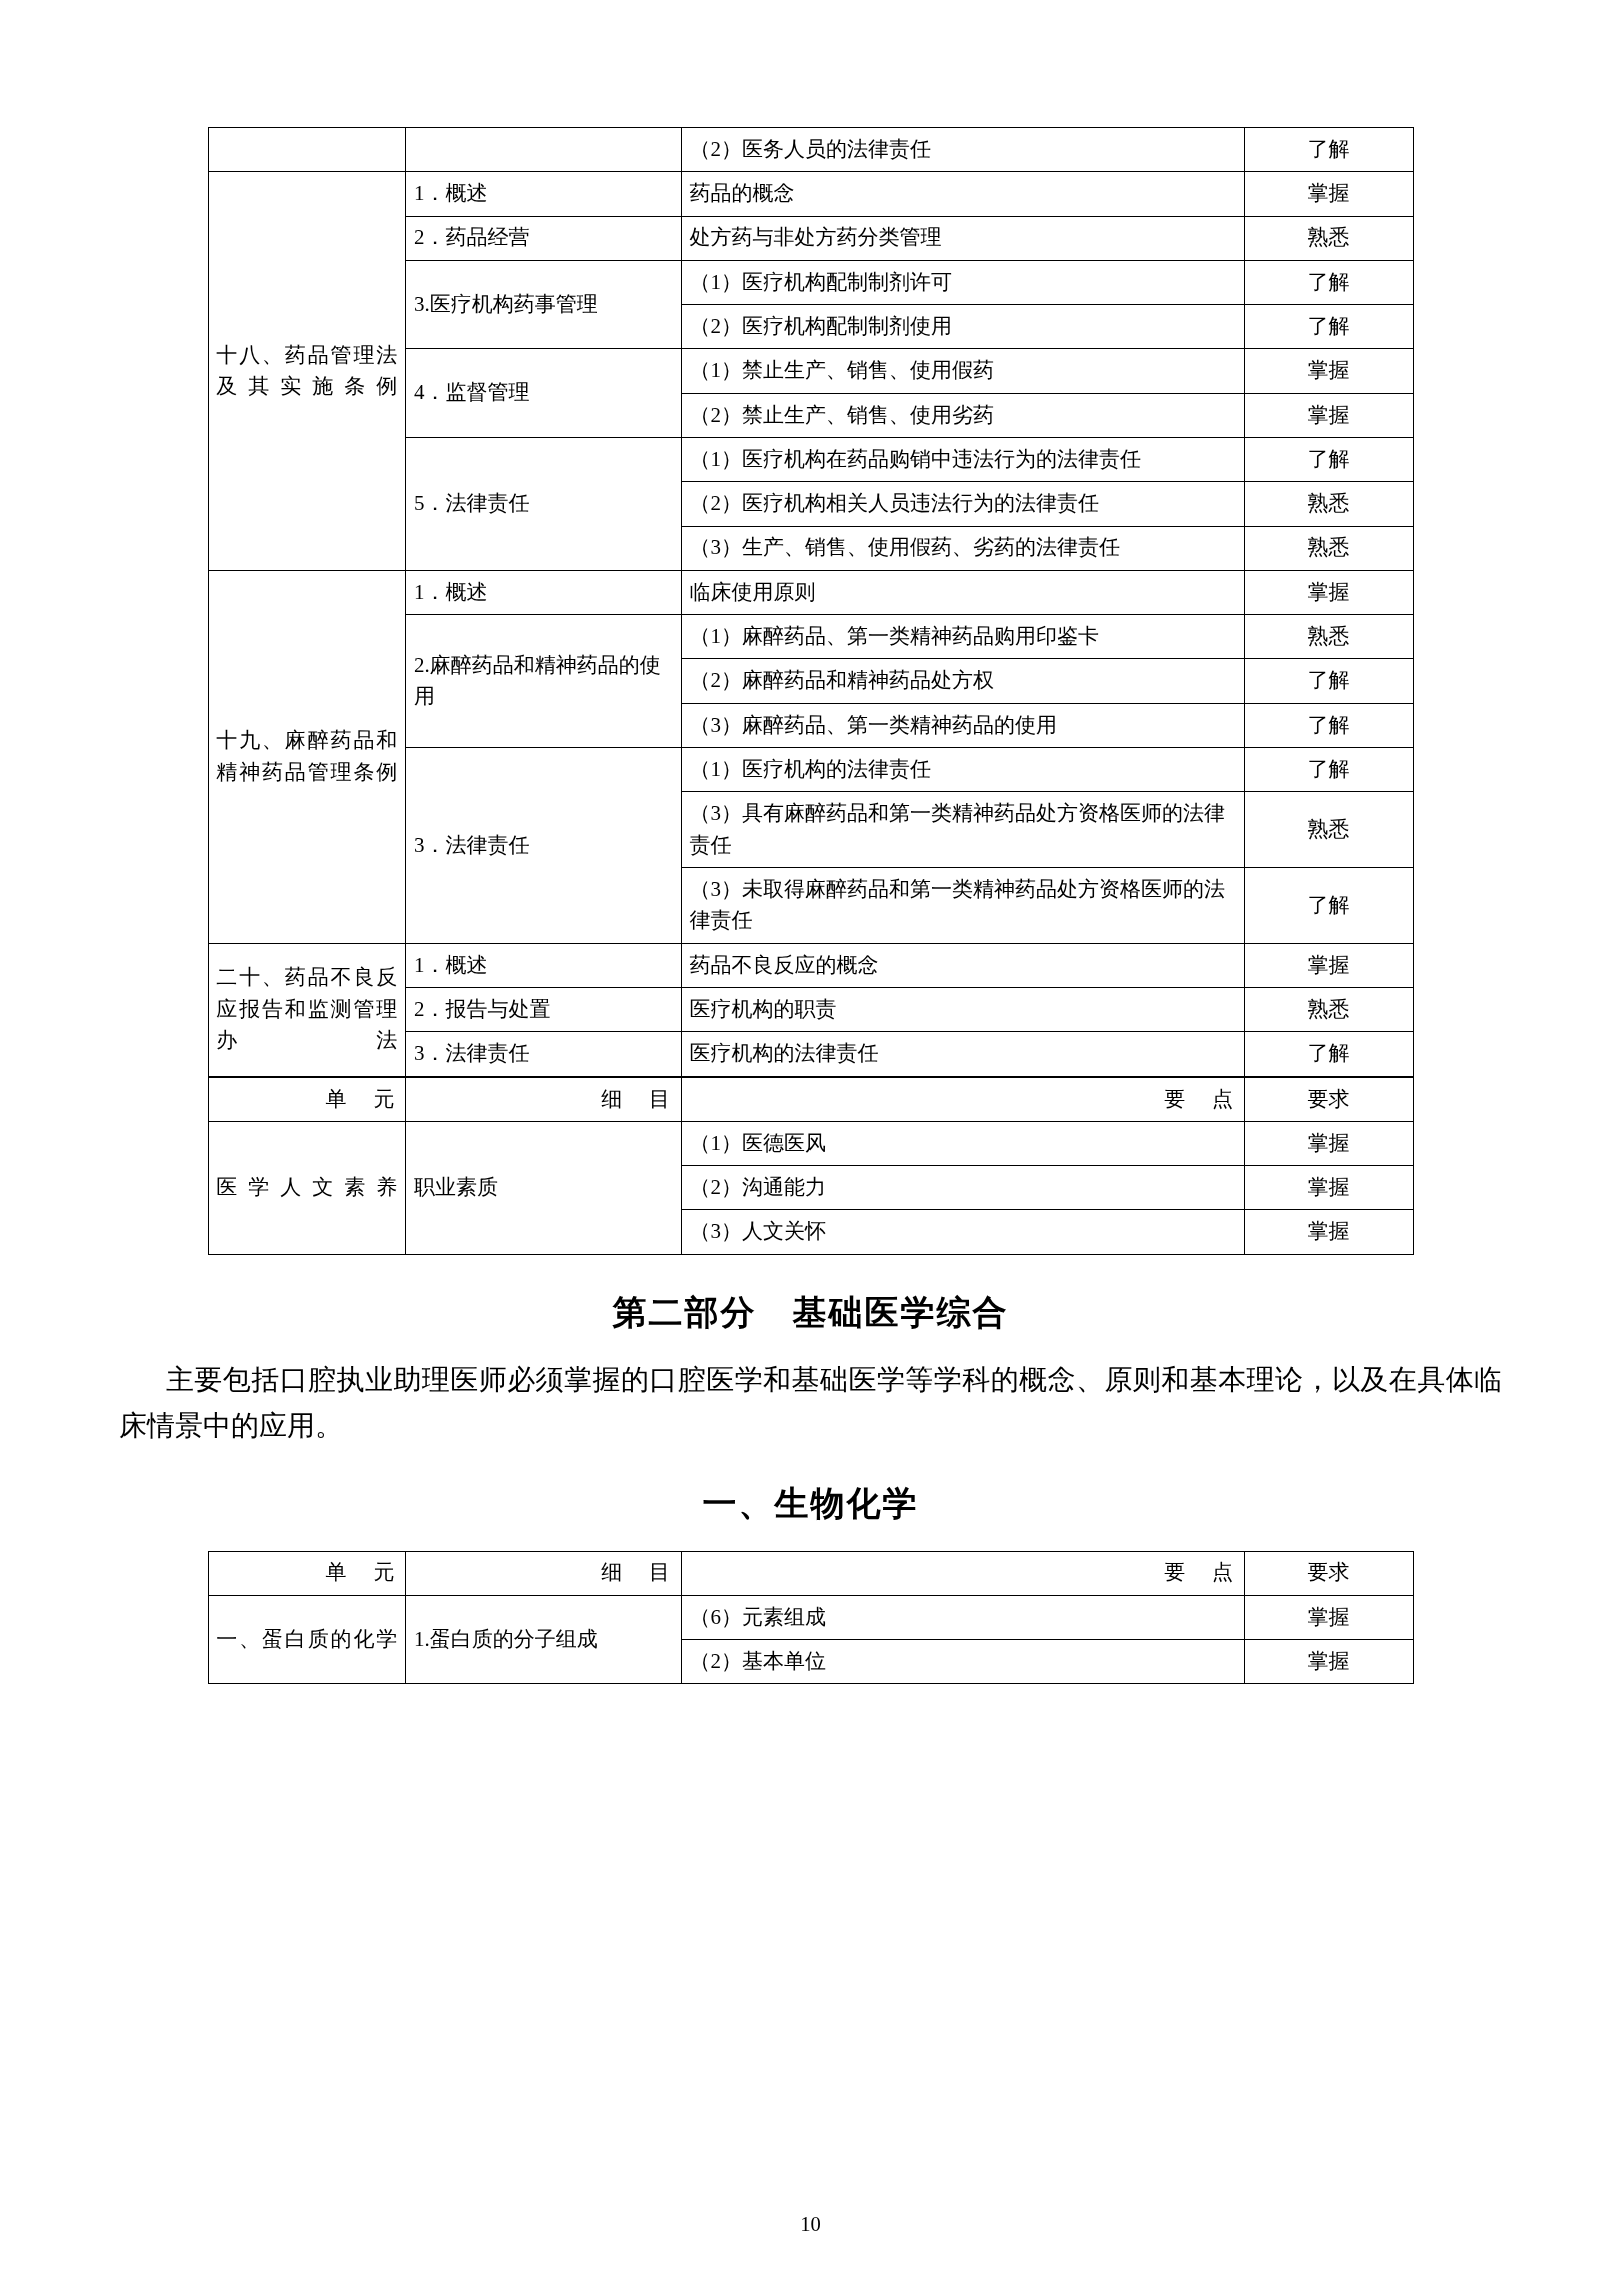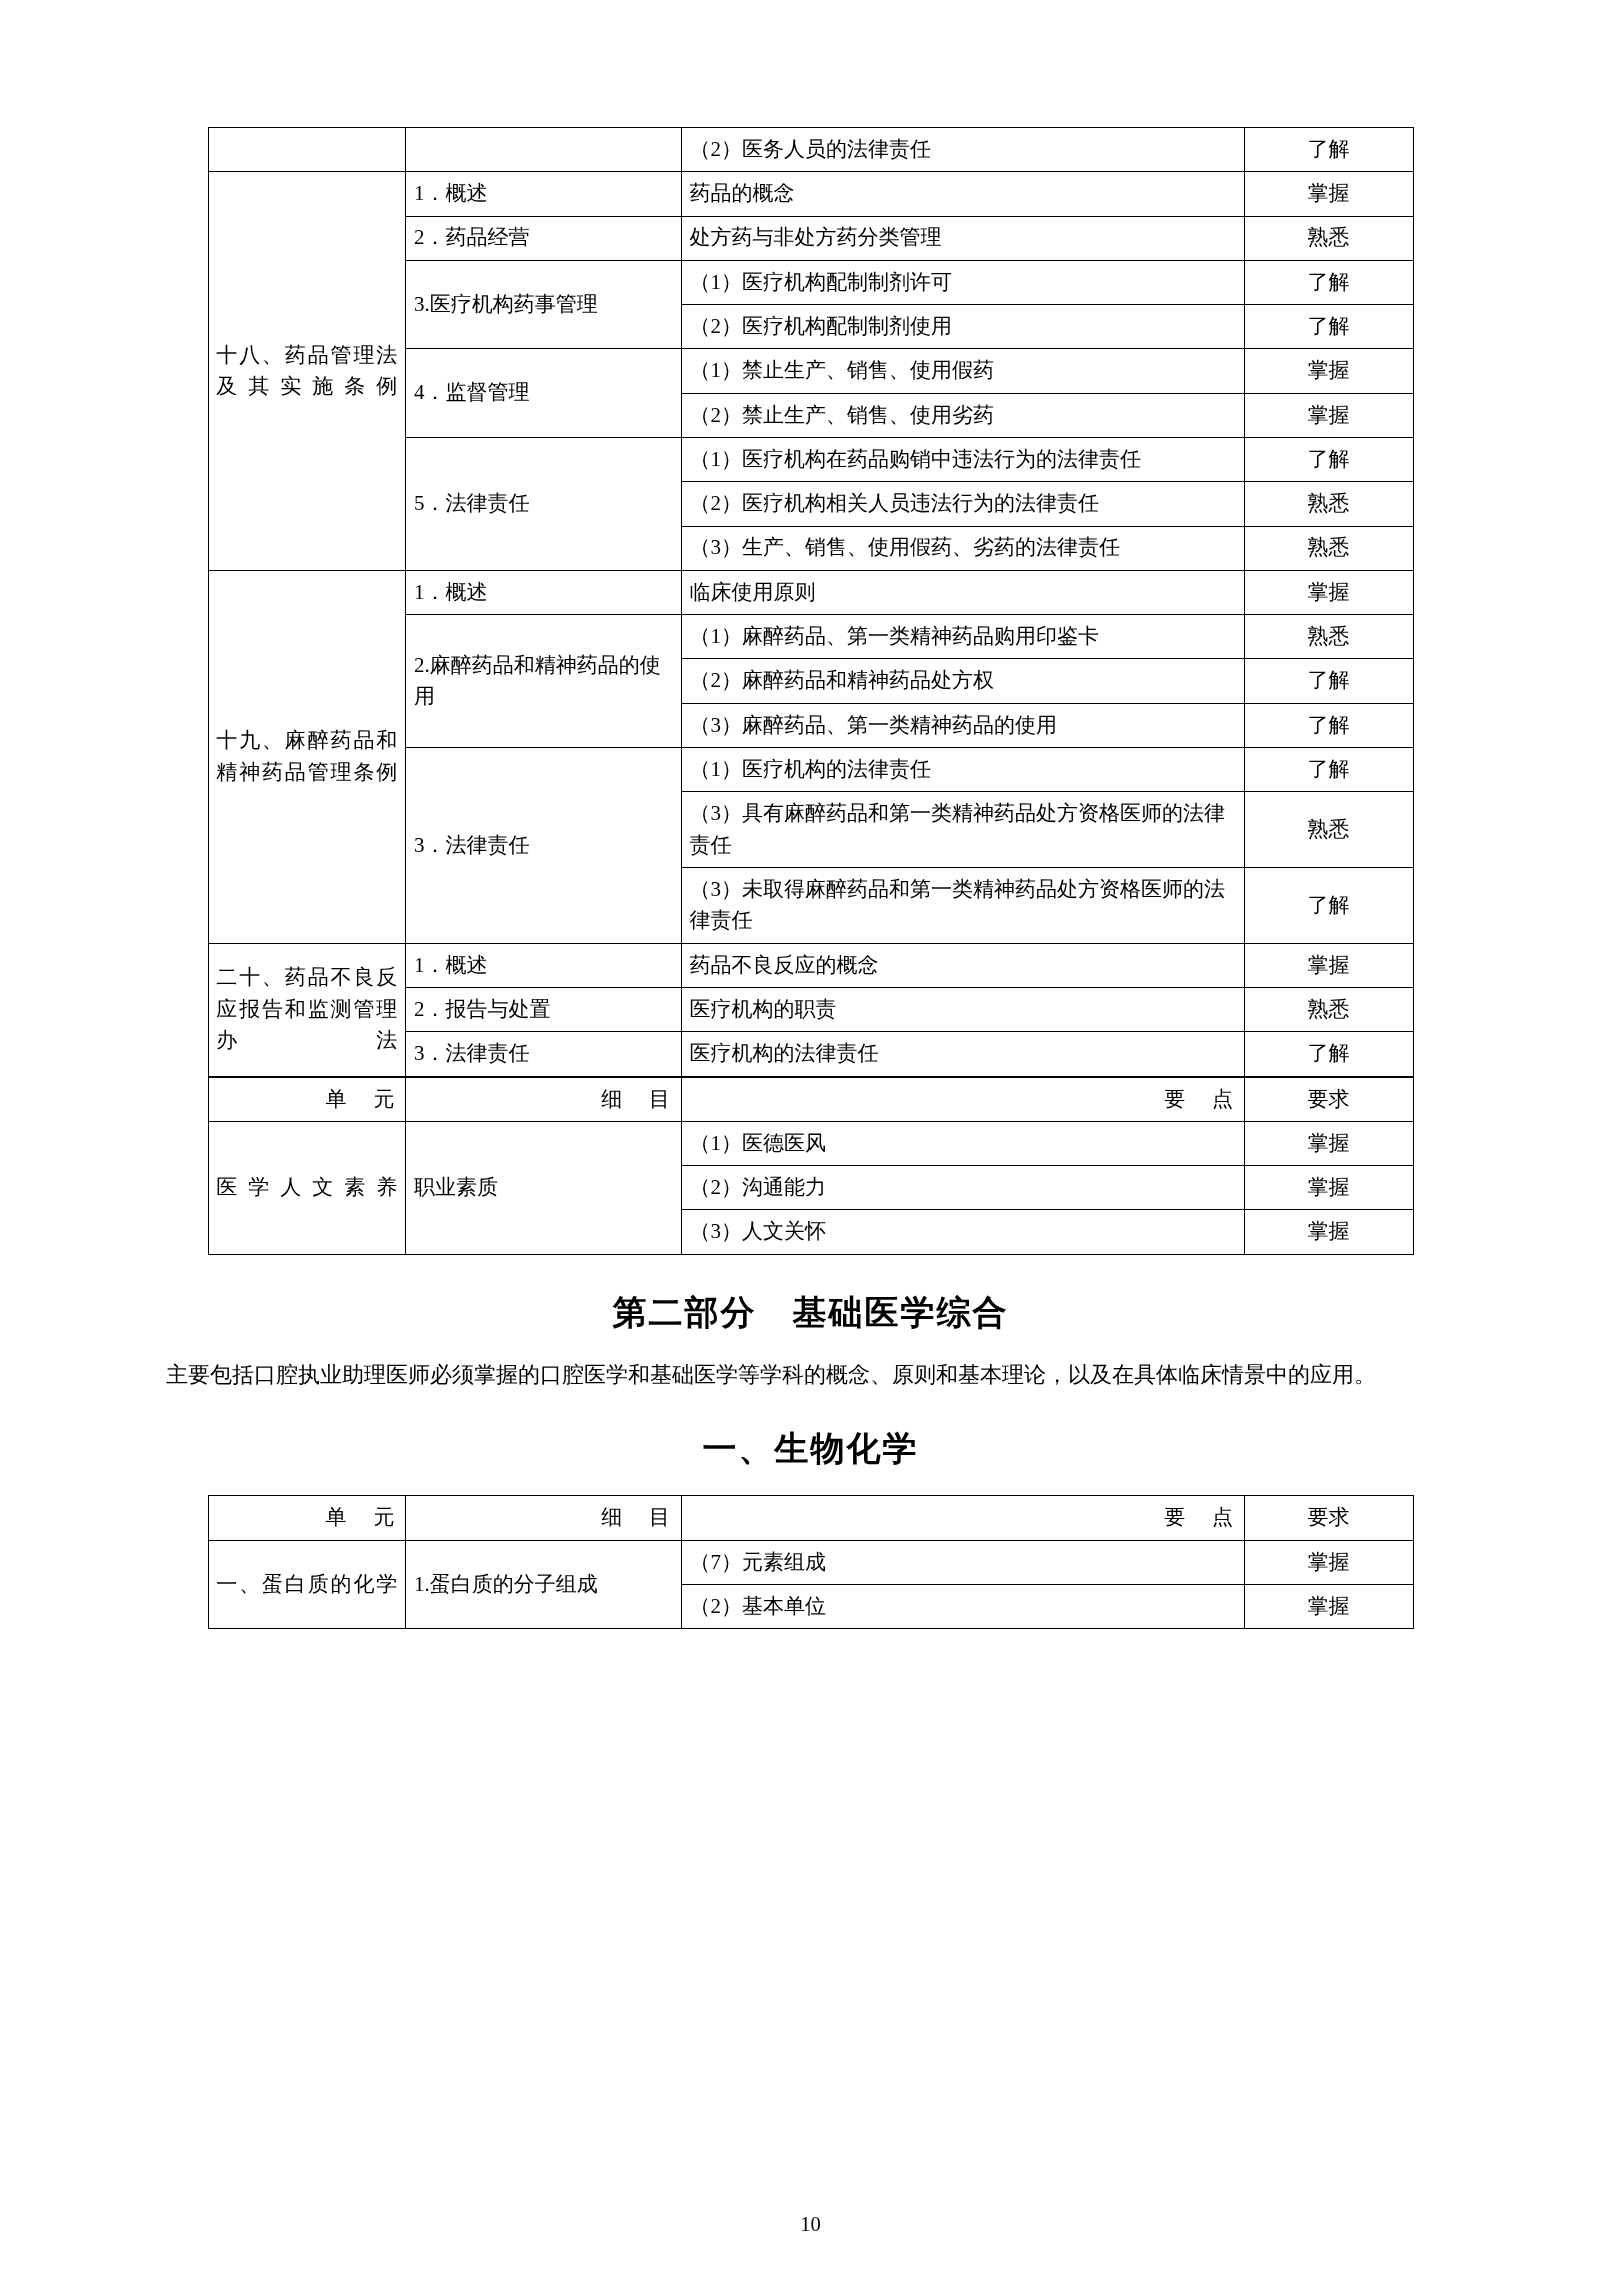--- a/index.html
+++ b/index.html
@@ -74,21 +74,21 @@
     font-family: "Liberation Serif", "DejaVu Serif", serif;
   }
   h1.part-title {
     font-size: 34px;
     text-align: center;
     font-weight: bold;
     margin: 35px 0 21.6px 0;
     letter-spacing: 2px;
   }
   p.body-text {
-    font-size: 22px;
+    font-size: 28px;
     line-height: 1.62;
     margin: 0 0 5.9px 0;
     text-indent: 47px;
     text-align: justify;
     padding: 0 5.9px;
   }
   .page-number {
     position: absolute;
     bottom: 57px;
     left: 0;
@@ -260,21 +260,21 @@
     <tbody>
       <tr>
         <td class="hdr">单　元</td>
         <td class="hdr">细　目</td>
         <td class="hdr">要　点</td>
         <td class="hdr-spaced">要求</td>
       </tr>
       <tr>
         <td class="cell-unit" rowspan="2">一、蛋白质的化学</td>
         <td class="cell-detail" rowspan="2">1.蛋白质的分子组成</td>
-        <td class="cell-point">（7）元素组成</td>
+        <td class="cell-point">（6）元素组成</td>
         <td class="cell-req">掌握</td>
       </tr>
       <tr>
         <td class="cell-point">（2）基本单位</td>
         <td class="cell-req">掌握</td>
       </tr>
     </tbody>
   </table>
 
   <div class="page-number">10</div>

